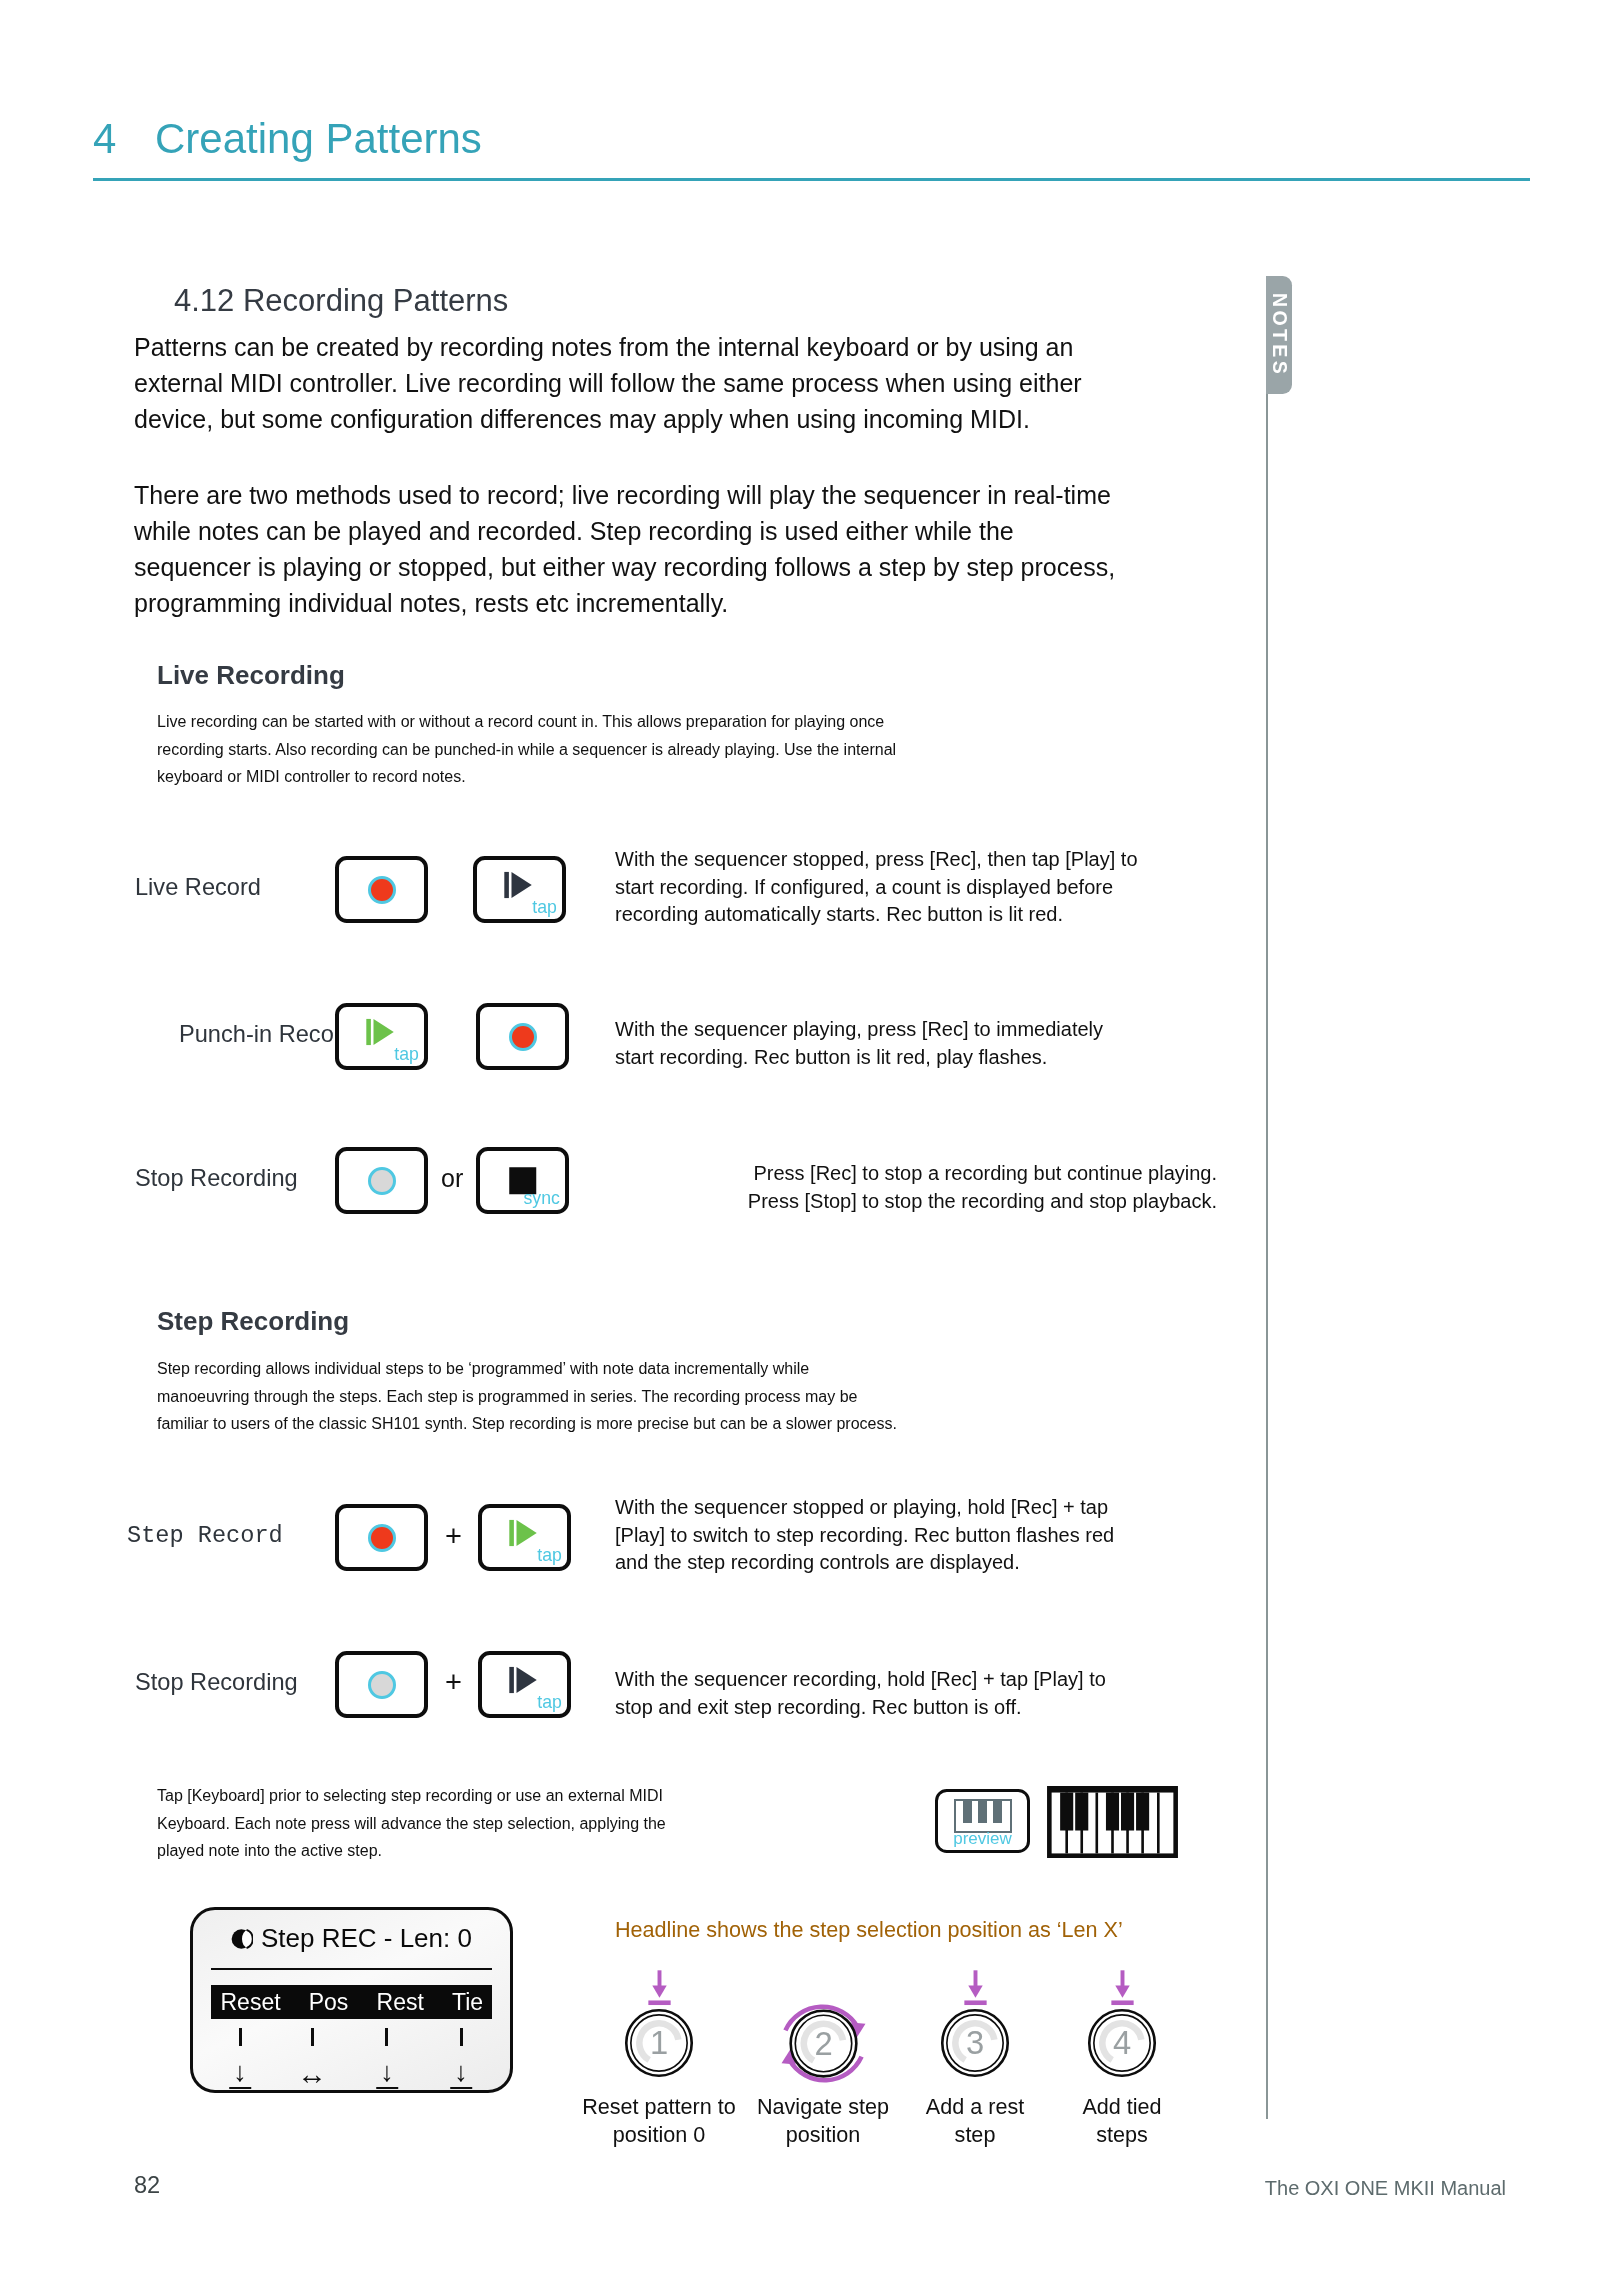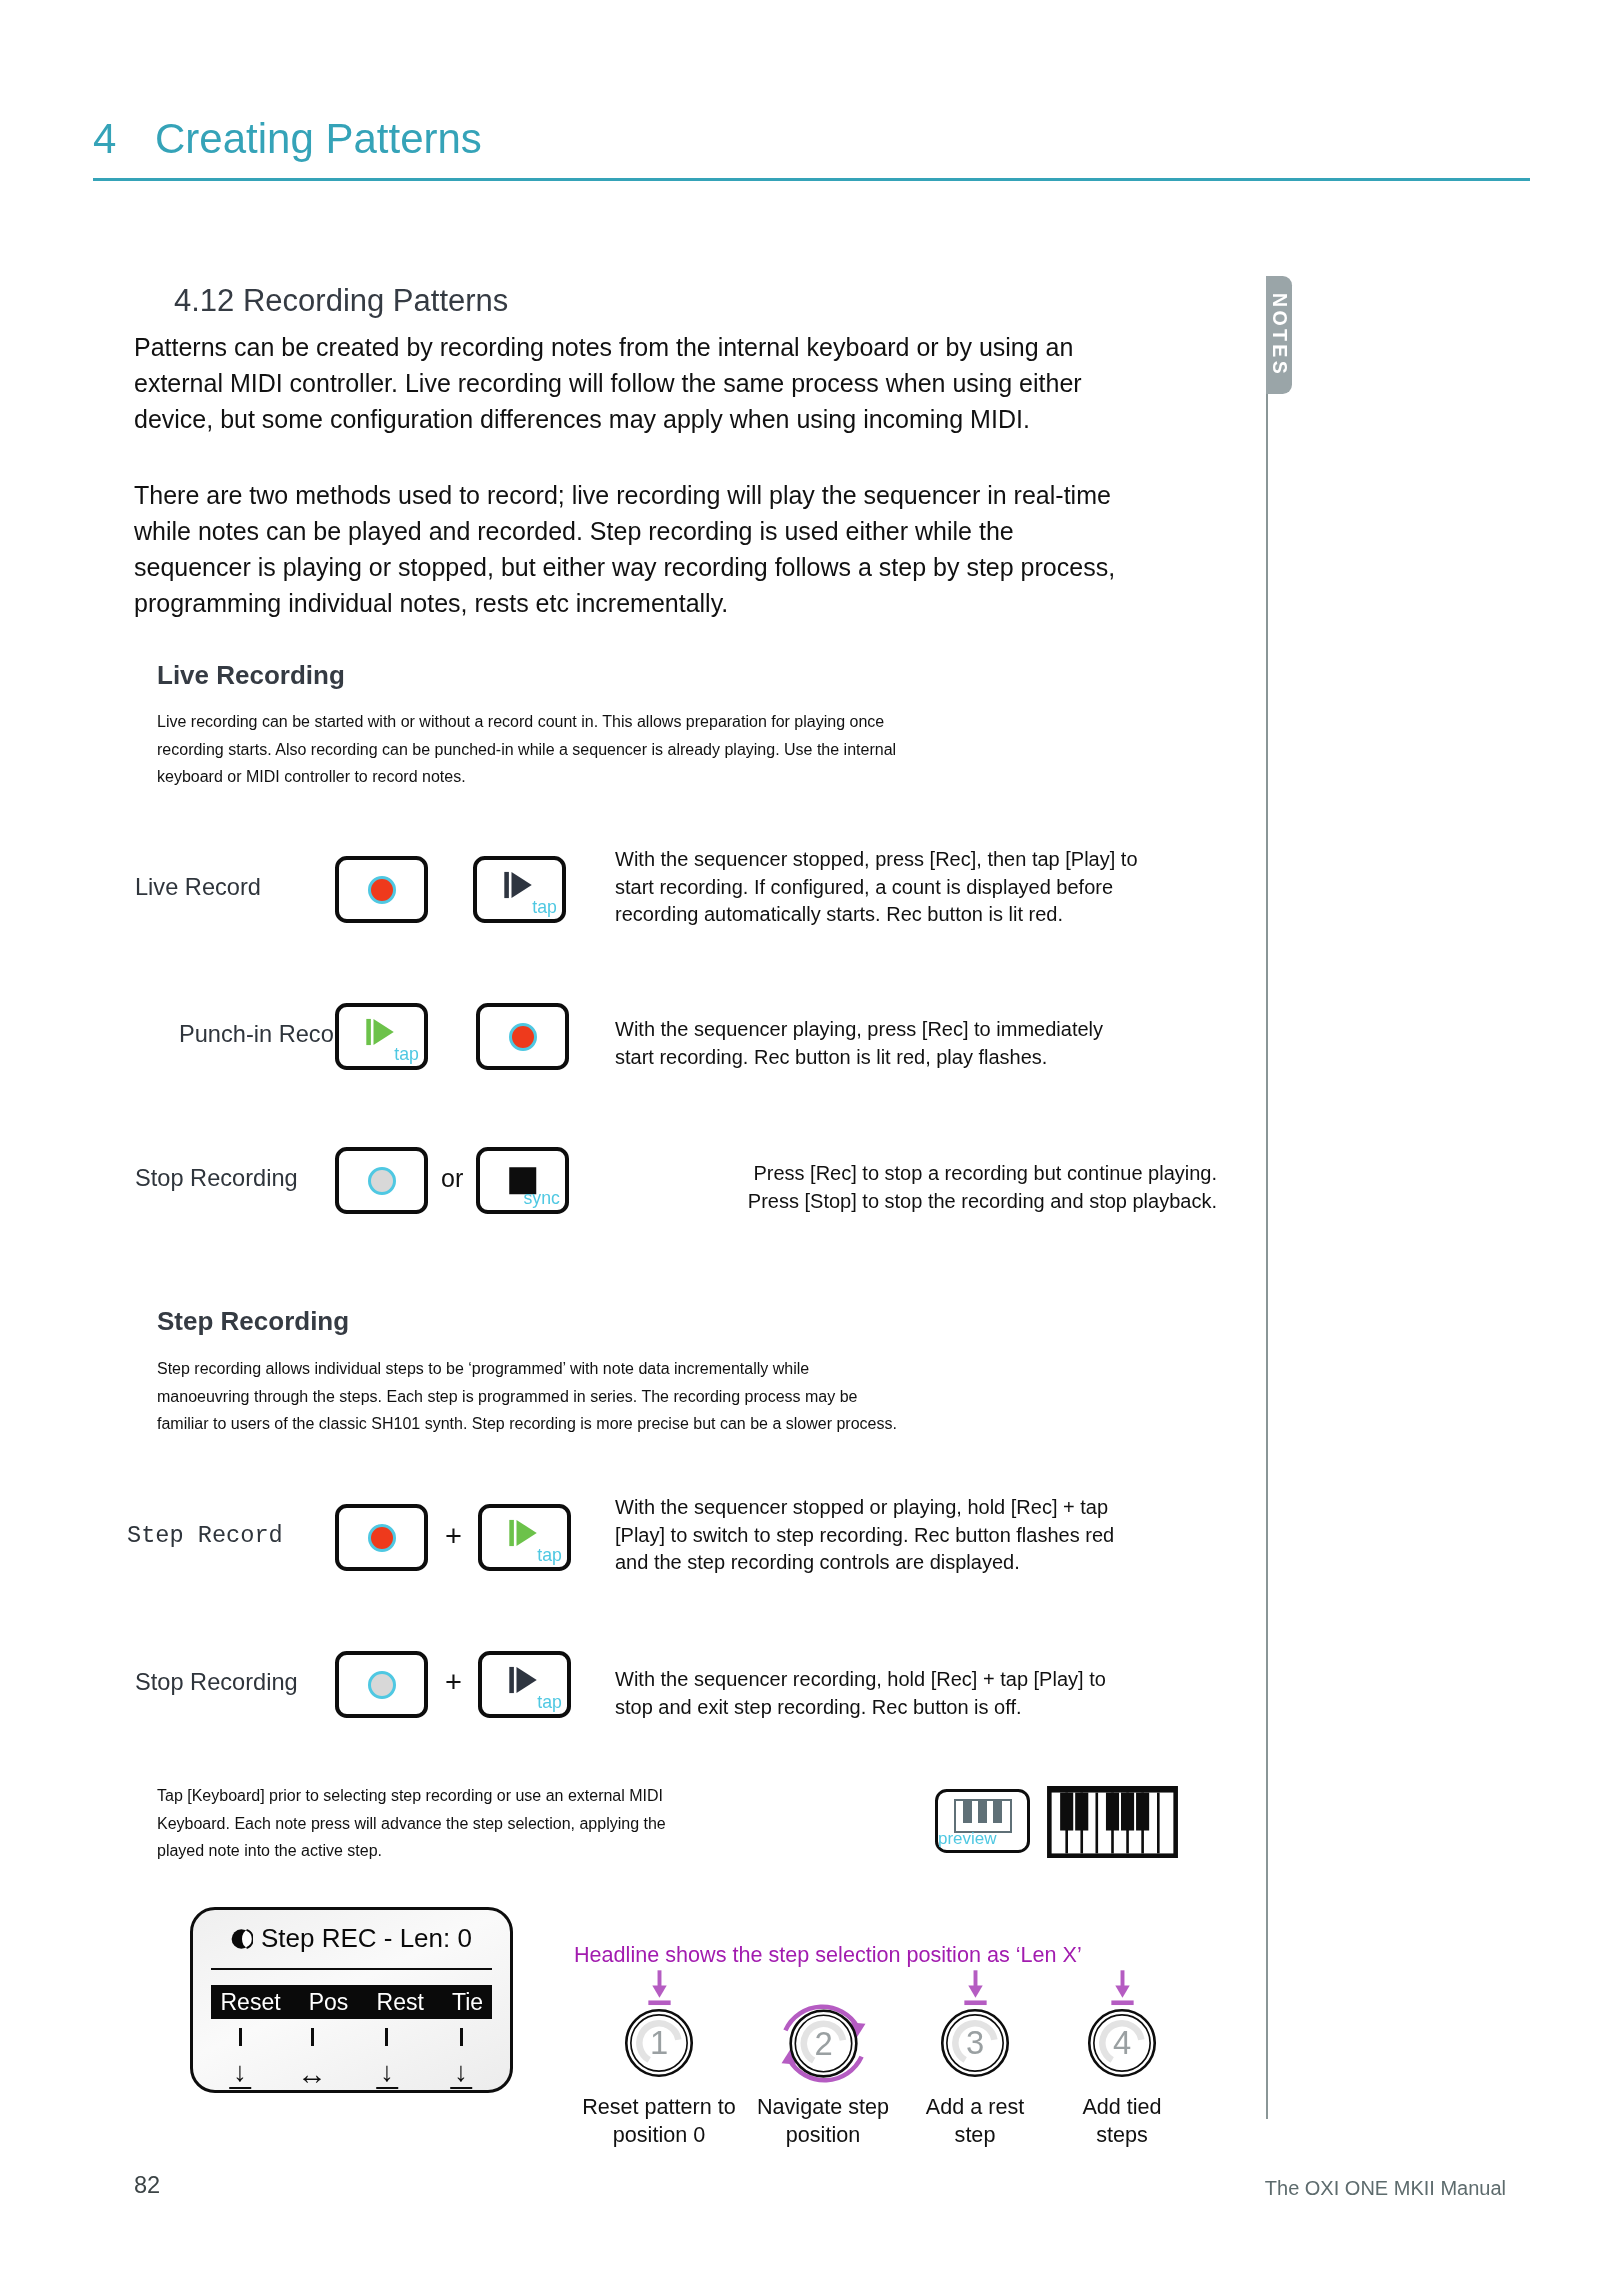--- a/index.html
+++ b/index.html
@@ -62,21 +62,21 @@
   .row-desc{font-size:20px;line-height:27.5px;color:#111111;width:602px;}
 
   
   .preview-btn{
     left:935px;top:1789px;width:95px;height:64px;background:#fff;
     border:3.9px solid #0d0d0d;border-radius:11.8px;box-sizing:border-box;
   }
   .pv-kb{position:absolute;left:50%;top:6.5px;transform:translateX(-50%);
     width:58px;height:34px;border:2px solid #5f7077;box-sizing:border-box;background:#fff;}
   .pv-key{position:absolute;top:0;width:9.2px;height:22px;background:#5f7077;}
-  .pv-label{position:absolute;left:0;right:0;bottom:1.3px;text-align:left;
+  .pv-label{position:absolute;left:0;right:0;bottom:1.3px;text-align:center;
     font-size:17px;color:#4fc8e2;}
 
   
   .disp{
     left:190px;top:1907px;width:323px;height:186px;box-sizing:border-box;
     border:3.3px solid #0d0d0d;border-radius:25px;
     background:linear-gradient(155deg,#efefef 0%,#fafafa 45%,#ececec 100%);
   }
   .disp-head{
     position:absolute;left:0;right:0;top:13px;
@@ -94,21 +94,21 @@
   .dn-arrow{
     position:absolute;top:148px;transform:translateX(-50%);
     font-size:27.5px;line-height:27.5px;color:#0d0d0d;
     border-bottom:2.6px solid #0d0d0d;padding:0 3.9px 1.3px 3.9px;
   }
   .lr-arrow{
     position:absolute;top:149px;transform:translateX(-50%);
     font-size:30px;font-weight:bold;color:#0d0d0d;line-height:30px;
   }
 
-  .headline-note{left:574px;top:1917px;font-size:21.6px;color:#a21caf;width:785px;margin-top:25px;}
+  .headline-note{left:615px;top:1917px;font-size:21.6px;color:#a16207;width:785px;}
 
   .knob-label{font-size:21.6px;line-height:27.5px;color:#111111;text-align:center;width:170px;}
   .footer-pg{left:134px;top:2172px;font-size:23.6px;color:#3c4446;}
   .footer-man{right:117px;top:2177px;font-size:20px;color:#5d6b6d;}
 </style>
 </head>
 <body>
 
 <div class="page">
 

